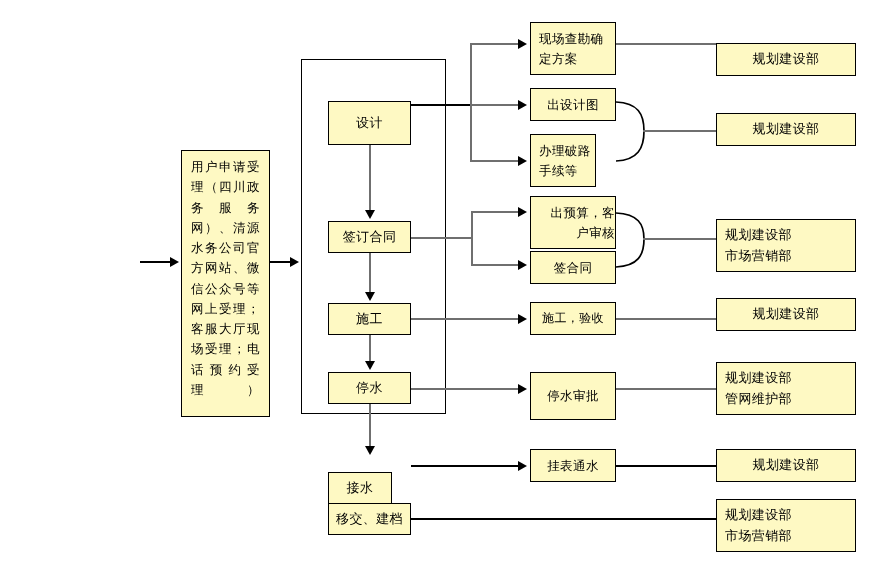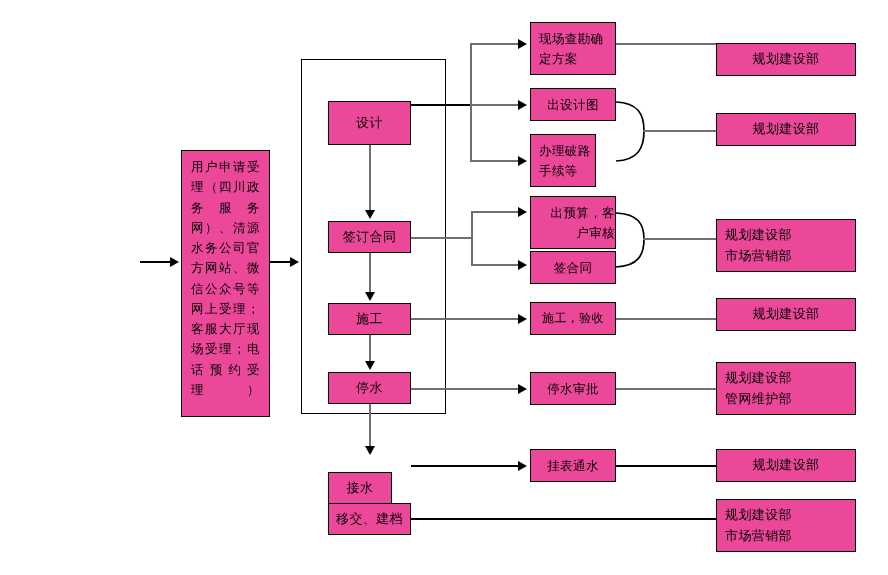--- a/index.html
+++ b/index.html
@@ -14,21 +14,21 @@
     position: relative;
     width: 888px;
     height: 575px;
     background: #ffffff;
     overflow: hidden;
   }
   .box {
     position: absolute;
     box-sizing: border-box;
     border: 1.6px solid #000000;
-    background: #ec4899;
+    background: #fef9c3;
     display: flex;
     align-items: center;
     justify-content: center;
     text-align: center;
     color: #000000;
     font-size: 13px;
     line-height: 1.55;
     letter-spacing: 0.4px;
     z-index: 3;
   }
@@ -150,21 +150,21 @@
   <div class="box left-text" style="left:530px; top:196px; width:86px; height:53px; font-size:12.5px; line-height:1.6;text-align:right;">出预算，客户审核</div>
 
   <div class="box" style="left:530px; top:251px; width:86px; height:33px; font-size:12.5px;">签合同</div>
 
   <div class="ln h" style="left:411px; top:318px; width:109px; height:2.0px;"></div>
   <div class="arrow-r" style="left:518px; top:314px;"></div>
   <div class="box" style="left:530px; top:302px; width:86px; height:33px; font-size:12px;">施工，验收</div>
 
   <div class="ln h" style="left:411px; top:388px; width:109px; height:2.0px;"></div>
   <div class="arrow-r" style="left:518px; top:384px;"></div>
-  <div class="box" style="left:530px; top:372px; width:86px; height:33px; font-size:12.5px;">停水审批</div>
+  <div class="box" style="left:530px; top:372px; width:86px; height:48px; font-size:12.5px;">停水审批</div>
 
   <div class="ln h blk" style="left:411px; top:465px; width:109px; height:2.0px;"></div>
   <div class="arrow-r" style="left:518px; top:461px;"></div>
   <div class="box" style="left:530px; top:449px; width:86px; height:33px; font-size:12.5px;">挂表通水</div>
 
   <div class="ln h" style="left:616px; top:43px; width:100px; height:2.0px;"></div>
 
   <div class="brace" style="left:614px; top:100px; width:48px; height:63px;">
     <svg width="48" height="63" viewBox="0 0 48 63">
       <path d="M2,2 C24,3 30,14 30,31 C30,48 24,60 2,61" fill="none" stroke="#000000" stroke-width="1.7"></path>

